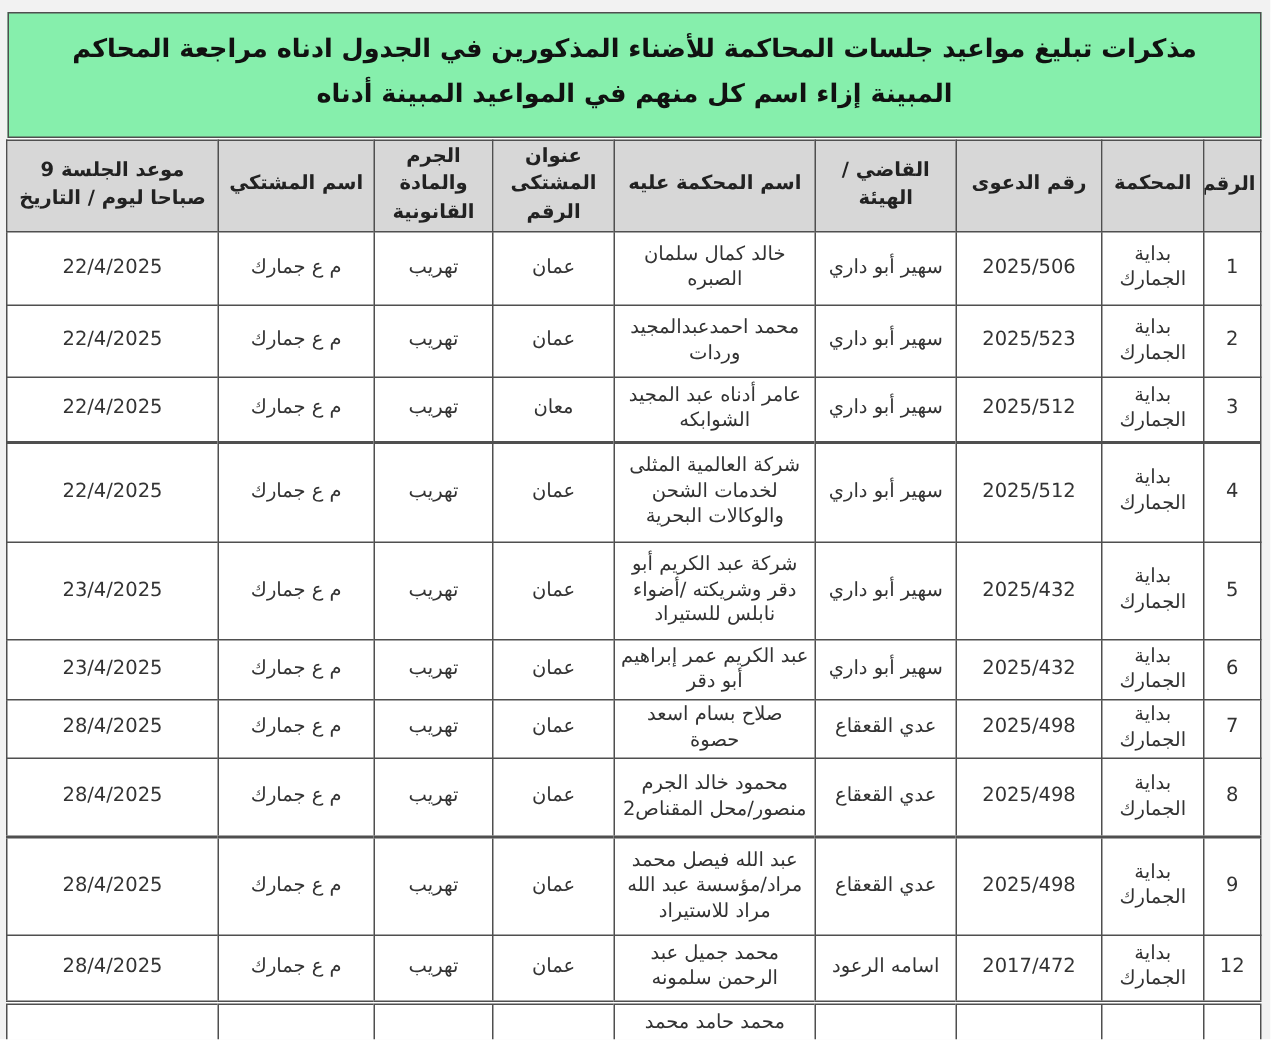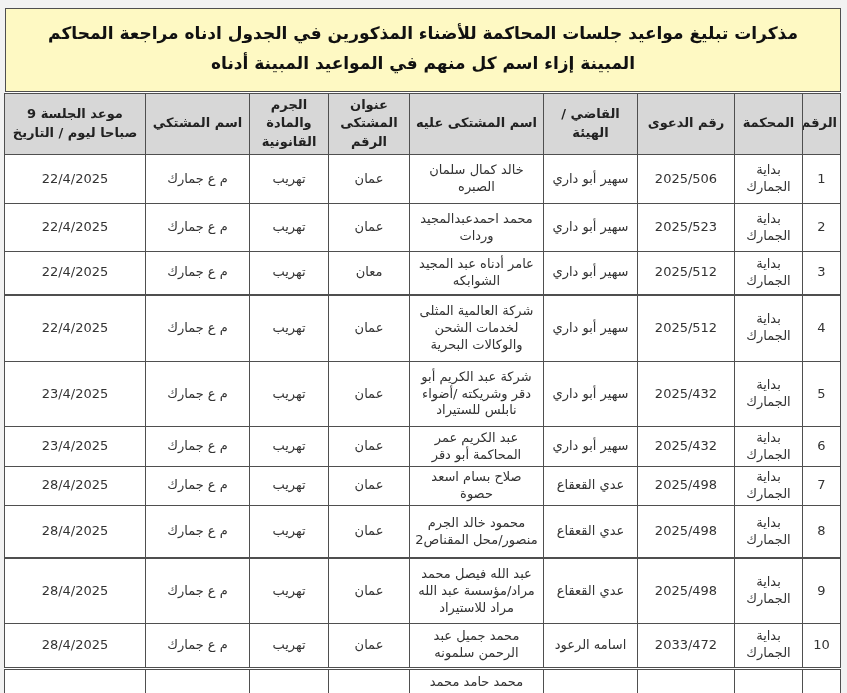--- a/index.html
+++ b/index.html
@@ -26,21 +26,21 @@
     background:#ffffff;
   }
   .title-box{
     border:1px solid var(--border);
     padding:10px 26px 12px 26px;
     text-align:center;
     font-size:17px;
     font-weight:bold;
     color:var(--strong);
     line-height:1.75;
-    background:#fef9c3;
+    background:#86efac;
   }
   table.court-table{
     width:100%;
     border-collapse:collapse;
     table-layout:fixed;
     margin-top:1px;
     background:#ffffff;
   }
   .court-table th,.court-table td{
     border:1px solid var(--border);
@@ -107,21 +107,21 @@
           <col style="width: 79px;">
           <col style="width: 104px;">
           <col style="width: 141px;">
         </colgroup>
       <thead>
         <tr>
             <th>الرقم</th>
             <th>المحكمة</th>
             <th>رقم الدعوى</th>
             <th>القاضي / الهيئة</th>
-            <th>اسم المشتكى عليه</th>
+            <th>اسم المحكمة عليه</th>
             <th>عنوان المشتكى الرقم</th>
             <th>الجرم والمادة القانونية</th>
             <th>اسم المشتكي</th>
             <th>موعد الجلسة 9 صباحا ليوم / التاريخ</th>
           </tr>
       </thead>
       <tbody>
           <tr>
             <td class="col-num">1</td>
             <td class="col-court">بداية الجمارك</td>
@@ -175,21 +175,21 @@
             <td class="col-address">عمان</td>
             <td class="col-crime">تهريب</td>
             <td class="col-complainant">م ع جمارك</td>
             <td class="col-date">23/4/2025</td>
           </tr>
           <tr>
             <td class="col-num">6</td>
             <td class="col-court">بداية الجمارك</td>
             <td class="col-case_no">2025/432</td>
             <td class="col-judge">سهير أبو داري</td>
-            <td class="col-defendant">عبد الكريم عمر المحاكمة أبو دقر</td>
+            <td class="col-defendant">عبد الكريم عمر إبراهيم أبو دقر</td>
             <td class="col-address">عمان</td>
             <td class="col-crime">تهريب</td>
             <td class="col-complainant">م ع جمارك</td>
             <td class="col-date">23/4/2025</td>
           </tr>
           <tr>
             <td class="col-num">7</td>
             <td class="col-court">بداية الجمارك</td>
             <td class="col-case_no">2025/498</td>
             <td class="col-judge">عدي القعقاع</td>
@@ -215,23 +215,23 @@
             <td class="col-court">بداية الجمارك</td>
             <td class="col-case_no">2025/498</td>
             <td class="col-judge">عدي القعقاع</td>
             <td class="col-defendant">عبد الله فيصل محمد مراد/مؤسسة عبد الله مراد للاستيراد</td>
             <td class="col-address">عمان</td>
             <td class="col-crime">تهريب</td>
             <td class="col-complainant">م ع جمارك</td>
             <td class="col-date">28/4/2025</td>
           </tr>
           <tr>
-            <td class="col-num">10</td>
-            <td class="col-court">بداية الجمارك</td>
-            <td class="col-case_no">2033/472</td>
+            <td class="col-num">12</td>
+            <td class="col-court">بداية الجمارك</td>
+            <td class="col-case_no">2017/472</td>
             <td class="col-judge">اسامه الرعود</td>
             <td class="col-defendant">محمد جميل عبد الرحمن سلمونه</td>
             <td class="col-address">عمان</td>
             <td class="col-crime">تهريب</td>
             <td class="col-complainant">م ع جمارك</td>
             <td class="col-date">28/4/2025</td>
           </tr>
           <tr>
             <td class="col-num"></td>
             <td class="col-court"></td>

